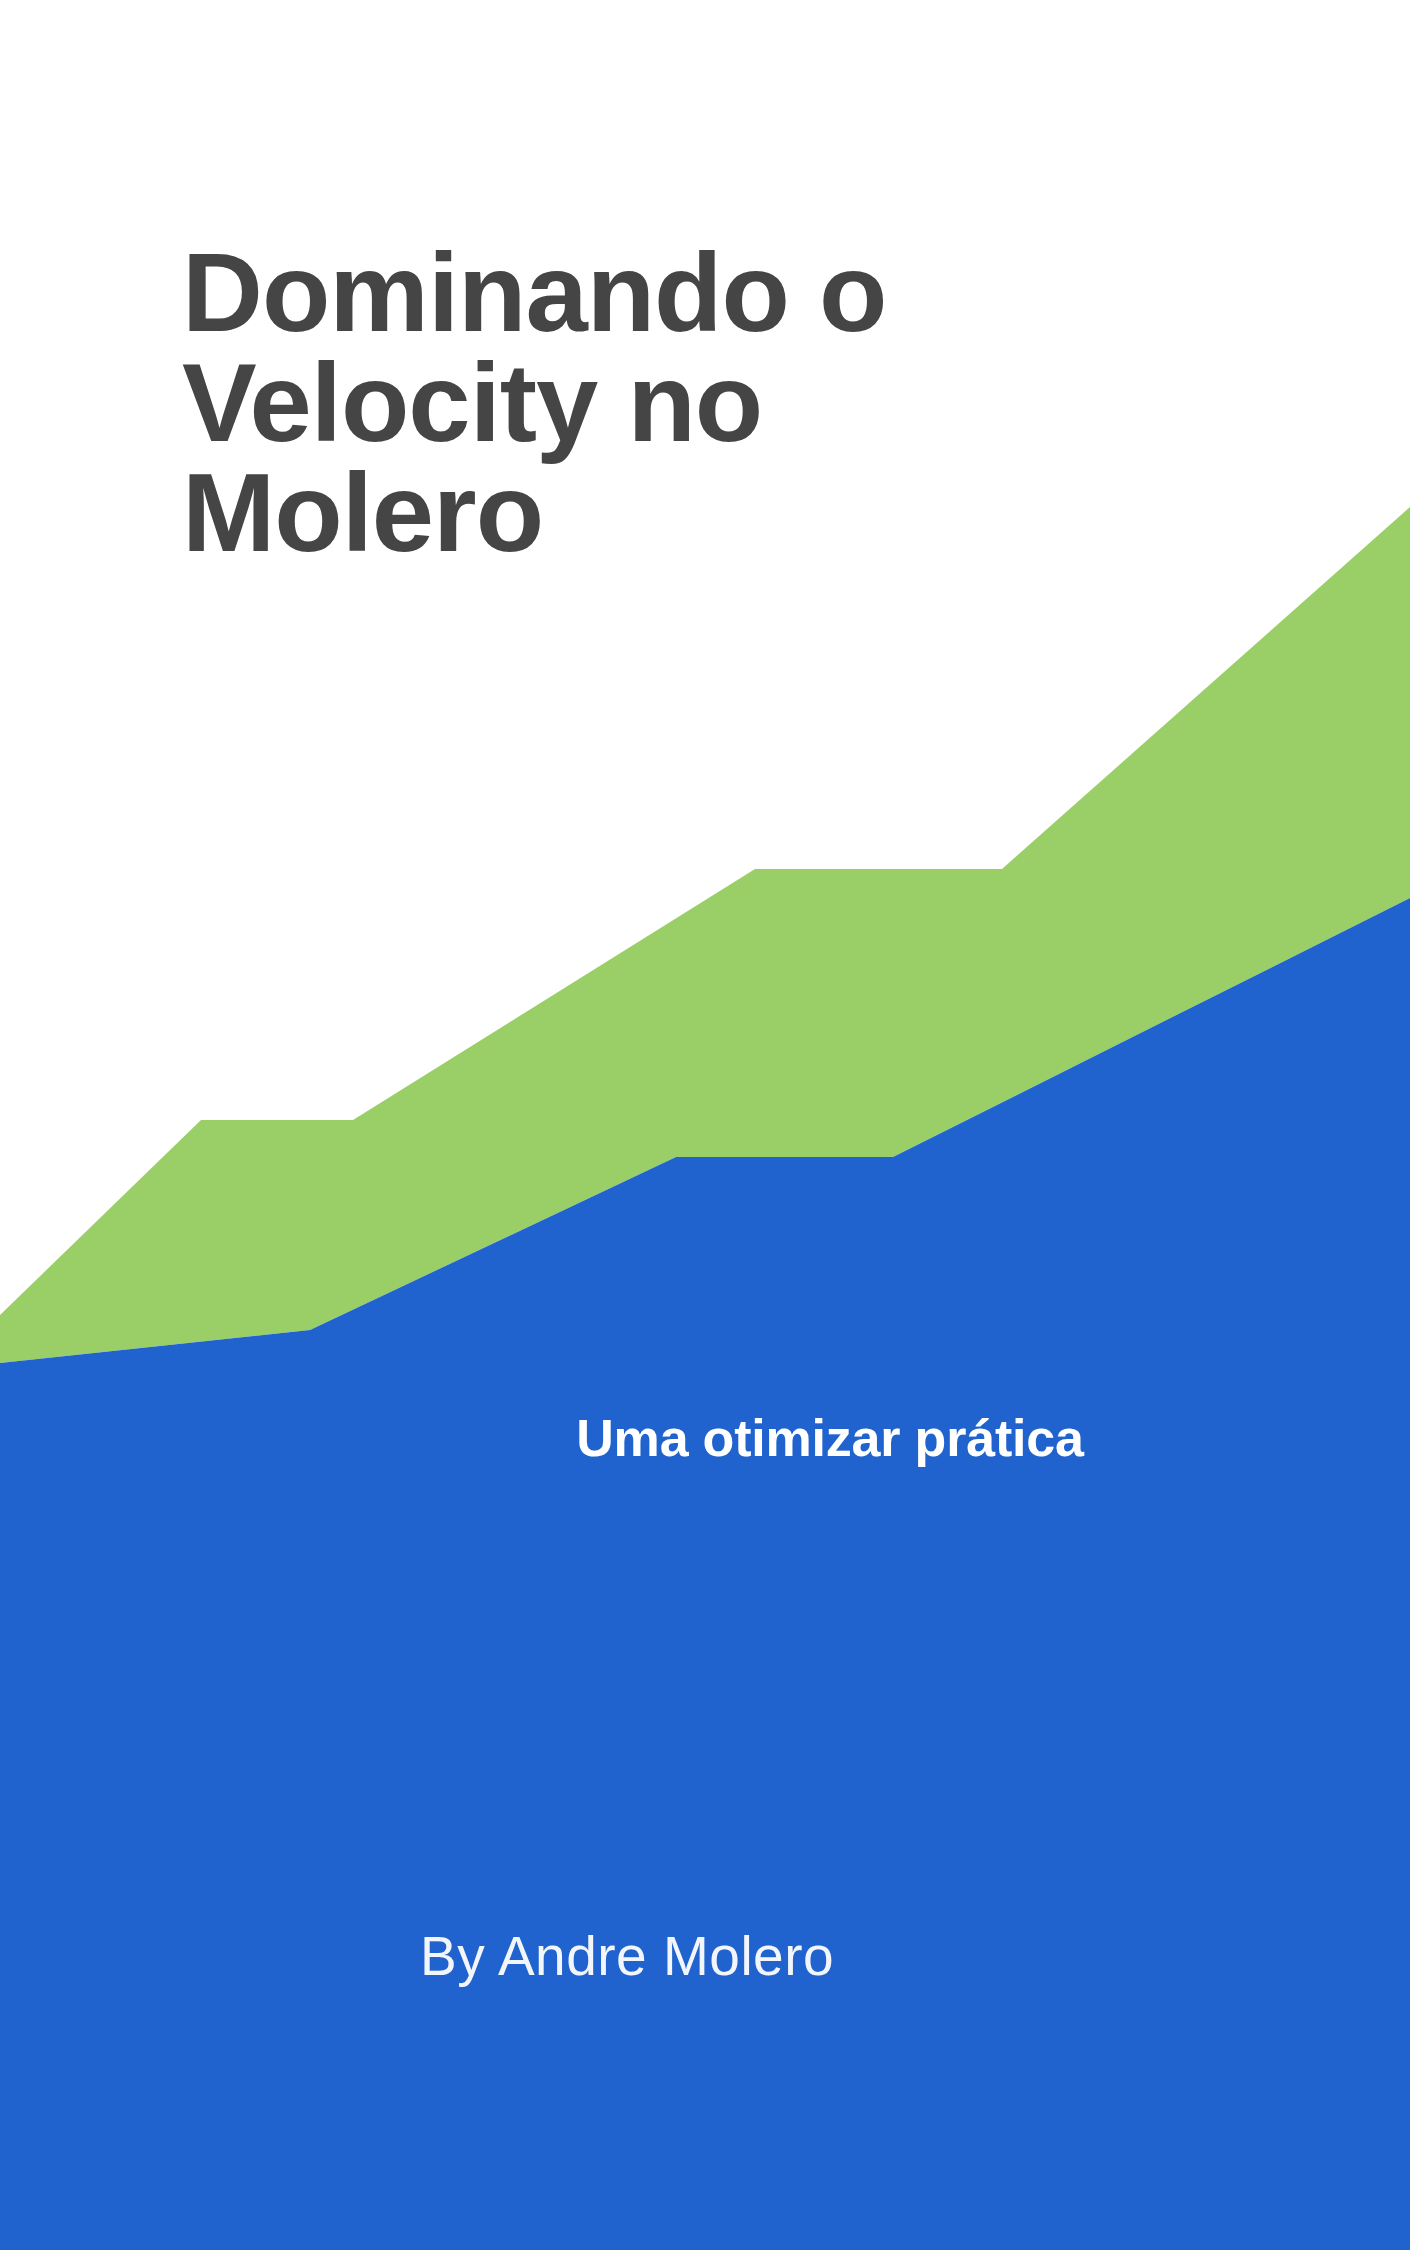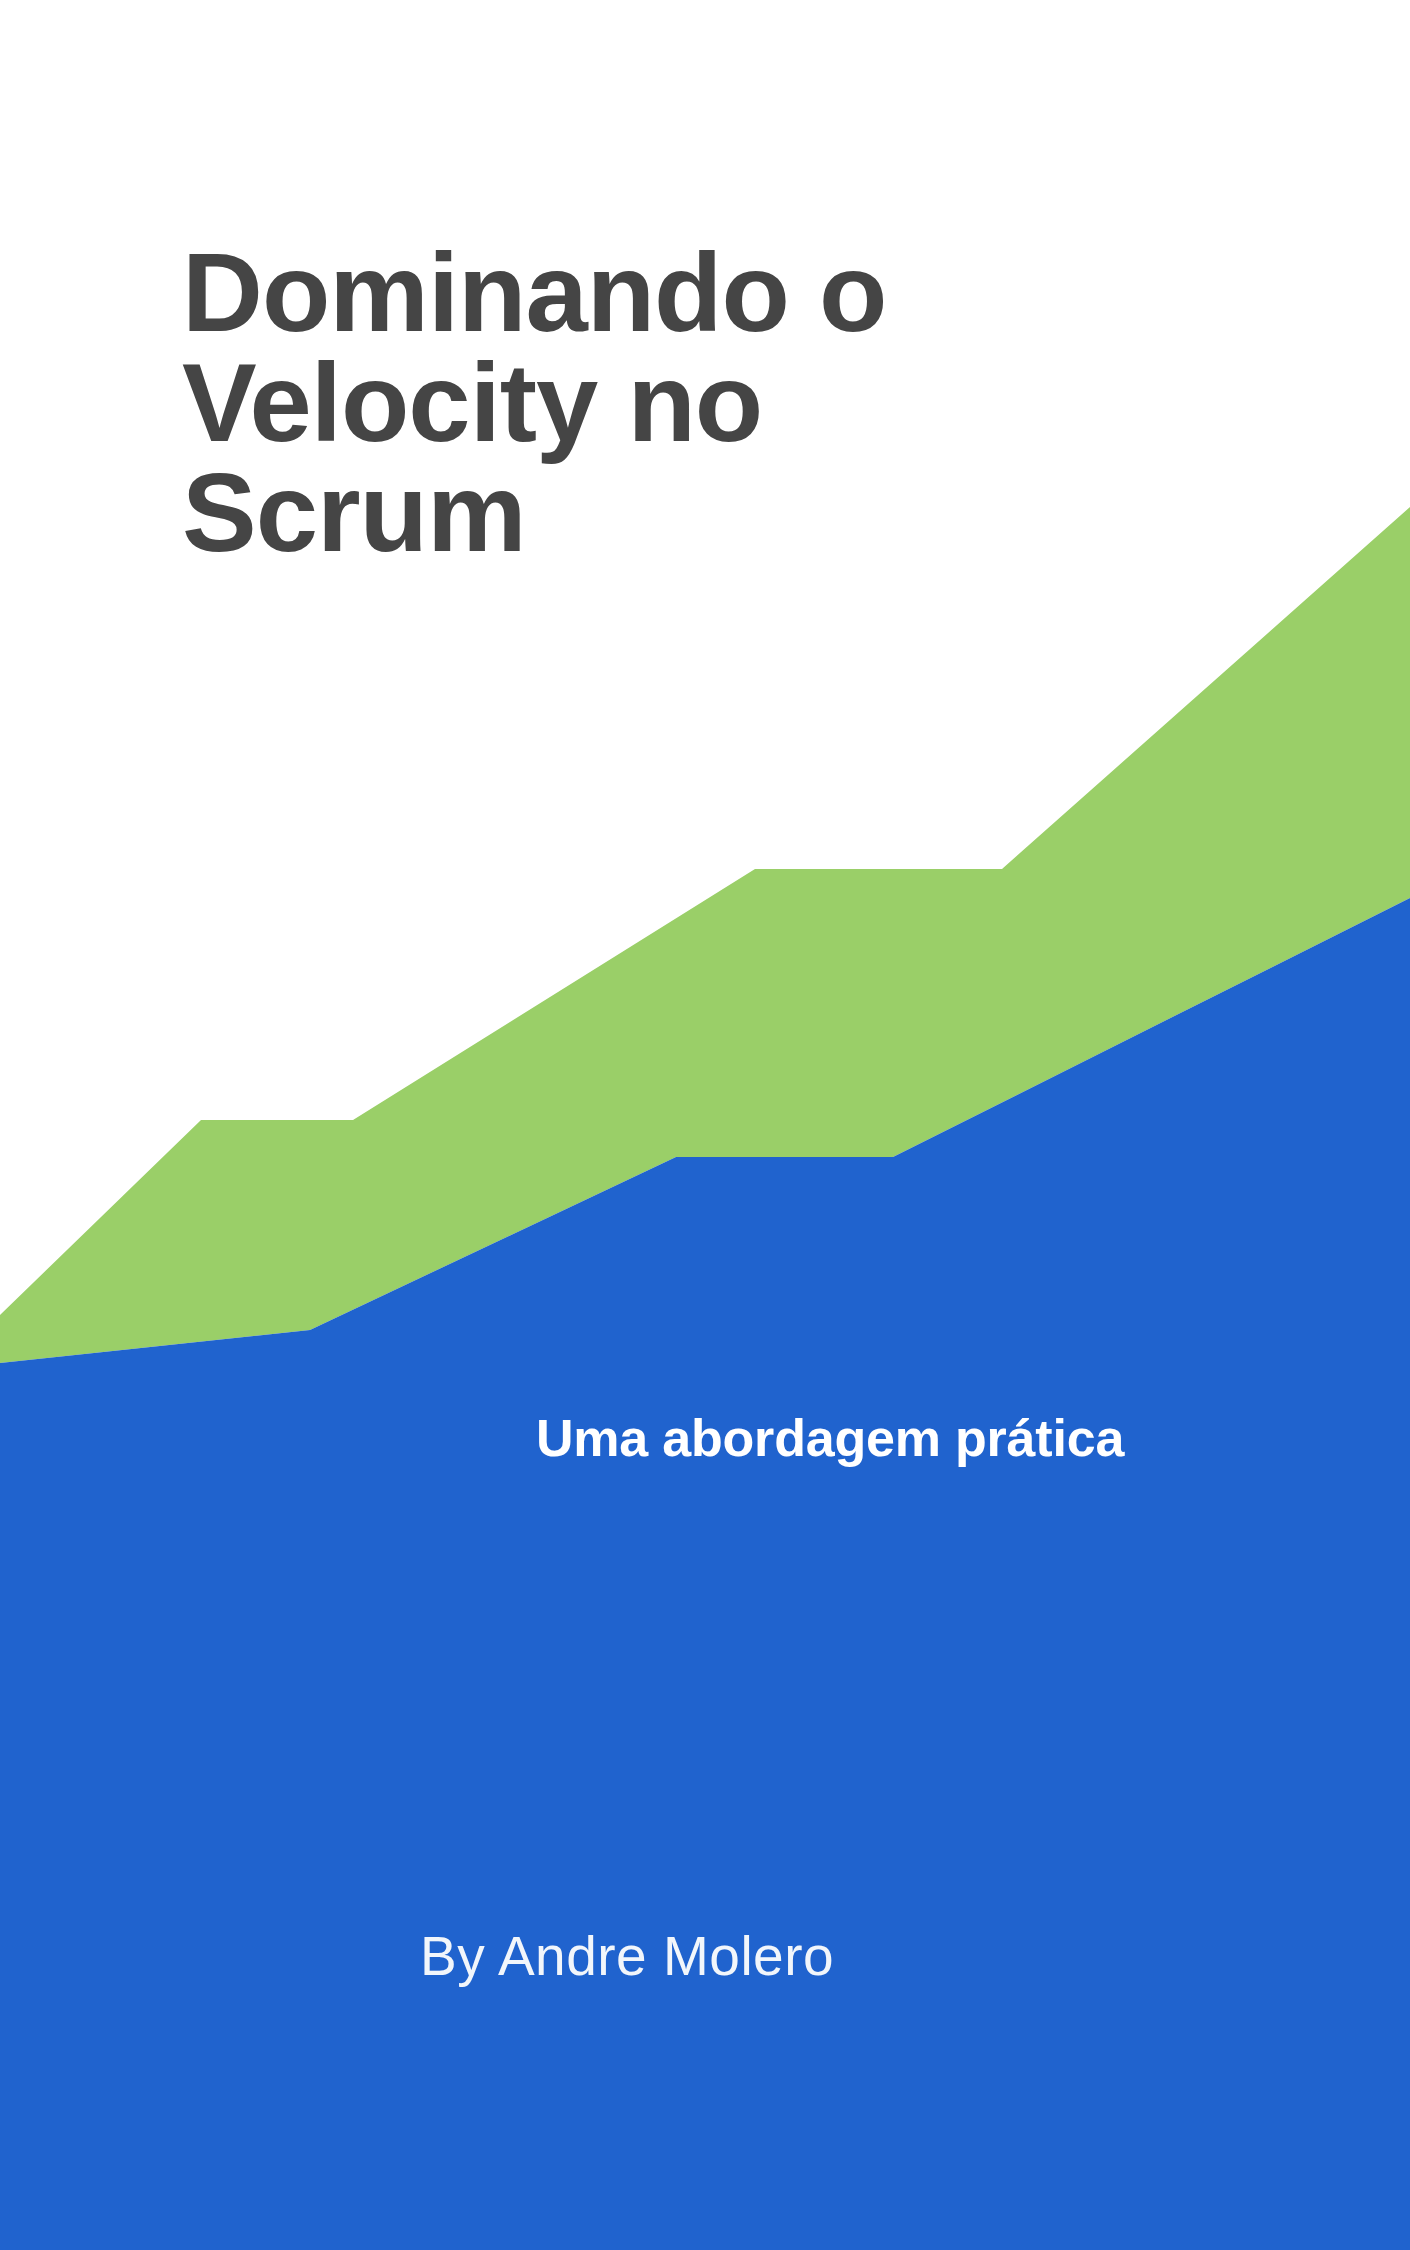--- a/index.html
+++ b/index.html
@@ -85,24 +85,24 @@
 
   <svg id="artwork" viewBox="0 0 1410 2250" preserveAspectRatio="none">
     <rect x="0" y="0" width="1410" height="2250" fill="#ffffff"></rect>
     <polygon id="green-area" fill="#9ACF68" points="0,1315 201,1120 353,1120 755,869 1002,869 1410,507 1410,898 893,1157 676,1157 310,1330 0,1363"></polygon>
     <polygon id="blue-area" fill="#2063CE" points="0,1363 310,1330 676,1157 893,1157 1410,898 1410,2250 0,2250"></polygon>
   </svg>
 
   <div id="title-block">
     <span class="title-line">Dominando o</span>
     <span class="title-line">Velocity no</span>
-    <span class="title-line">Scrum</span>
+    <span class="title-line">Molero</span>
   </div>
 
   <div id="subtitle-block">
-    <span class="subtitle-line">Uma abordagem prática</span>
+    <span class="subtitle-line">Uma otimizar prática</span>
   </div>
 
   <div id="author-block">
     <span id="author-text">By Andre Molero</span>
   </div>
 
 </div>
 
 </body></html>

